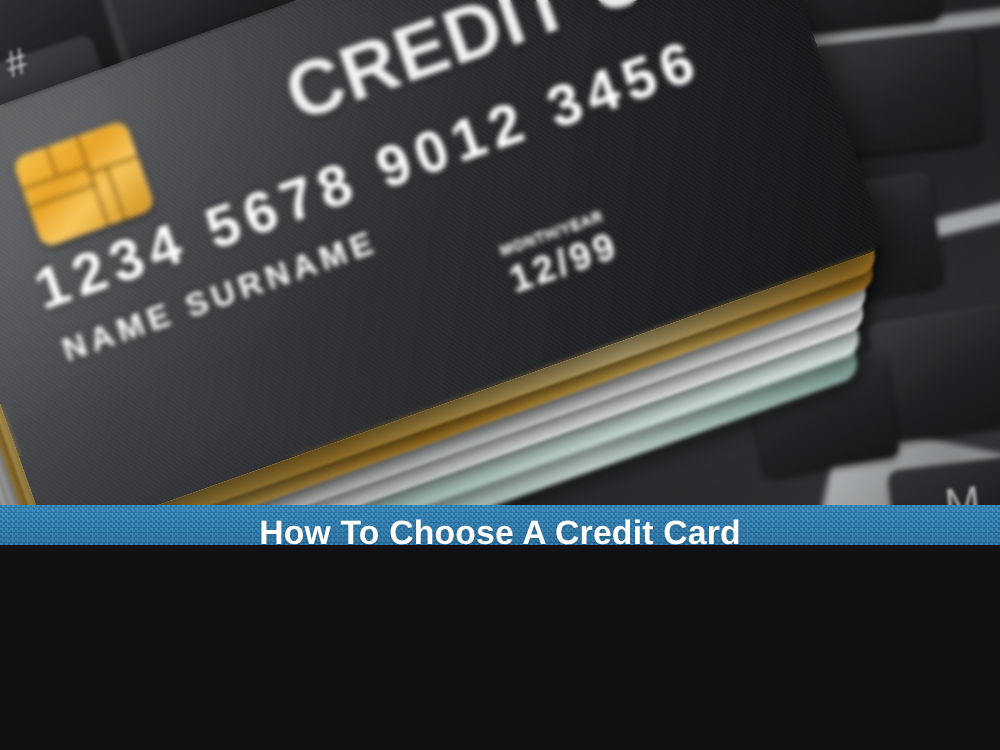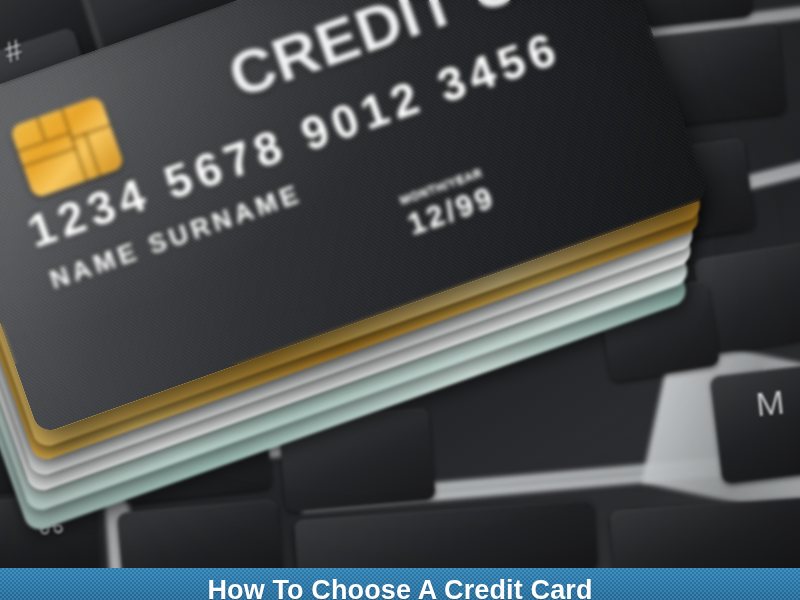--- a/index.html
+++ b/index.html
@@ -8,21 +8,21 @@
     padding: 0;
     background: #111;
   }
   body {
     font-family: "Liberation Sans", sans-serif;
   }
 
   #stage {
     position: relative;
     width: 800px;
-    height: 600px;
+    height: 436px;
     overflow: hidden;
     background: #a3a3a3;
   }
 
   
   .kbd-base {
     position: absolute;
     inset: 0;
     background:
       linear-gradient(148deg,

